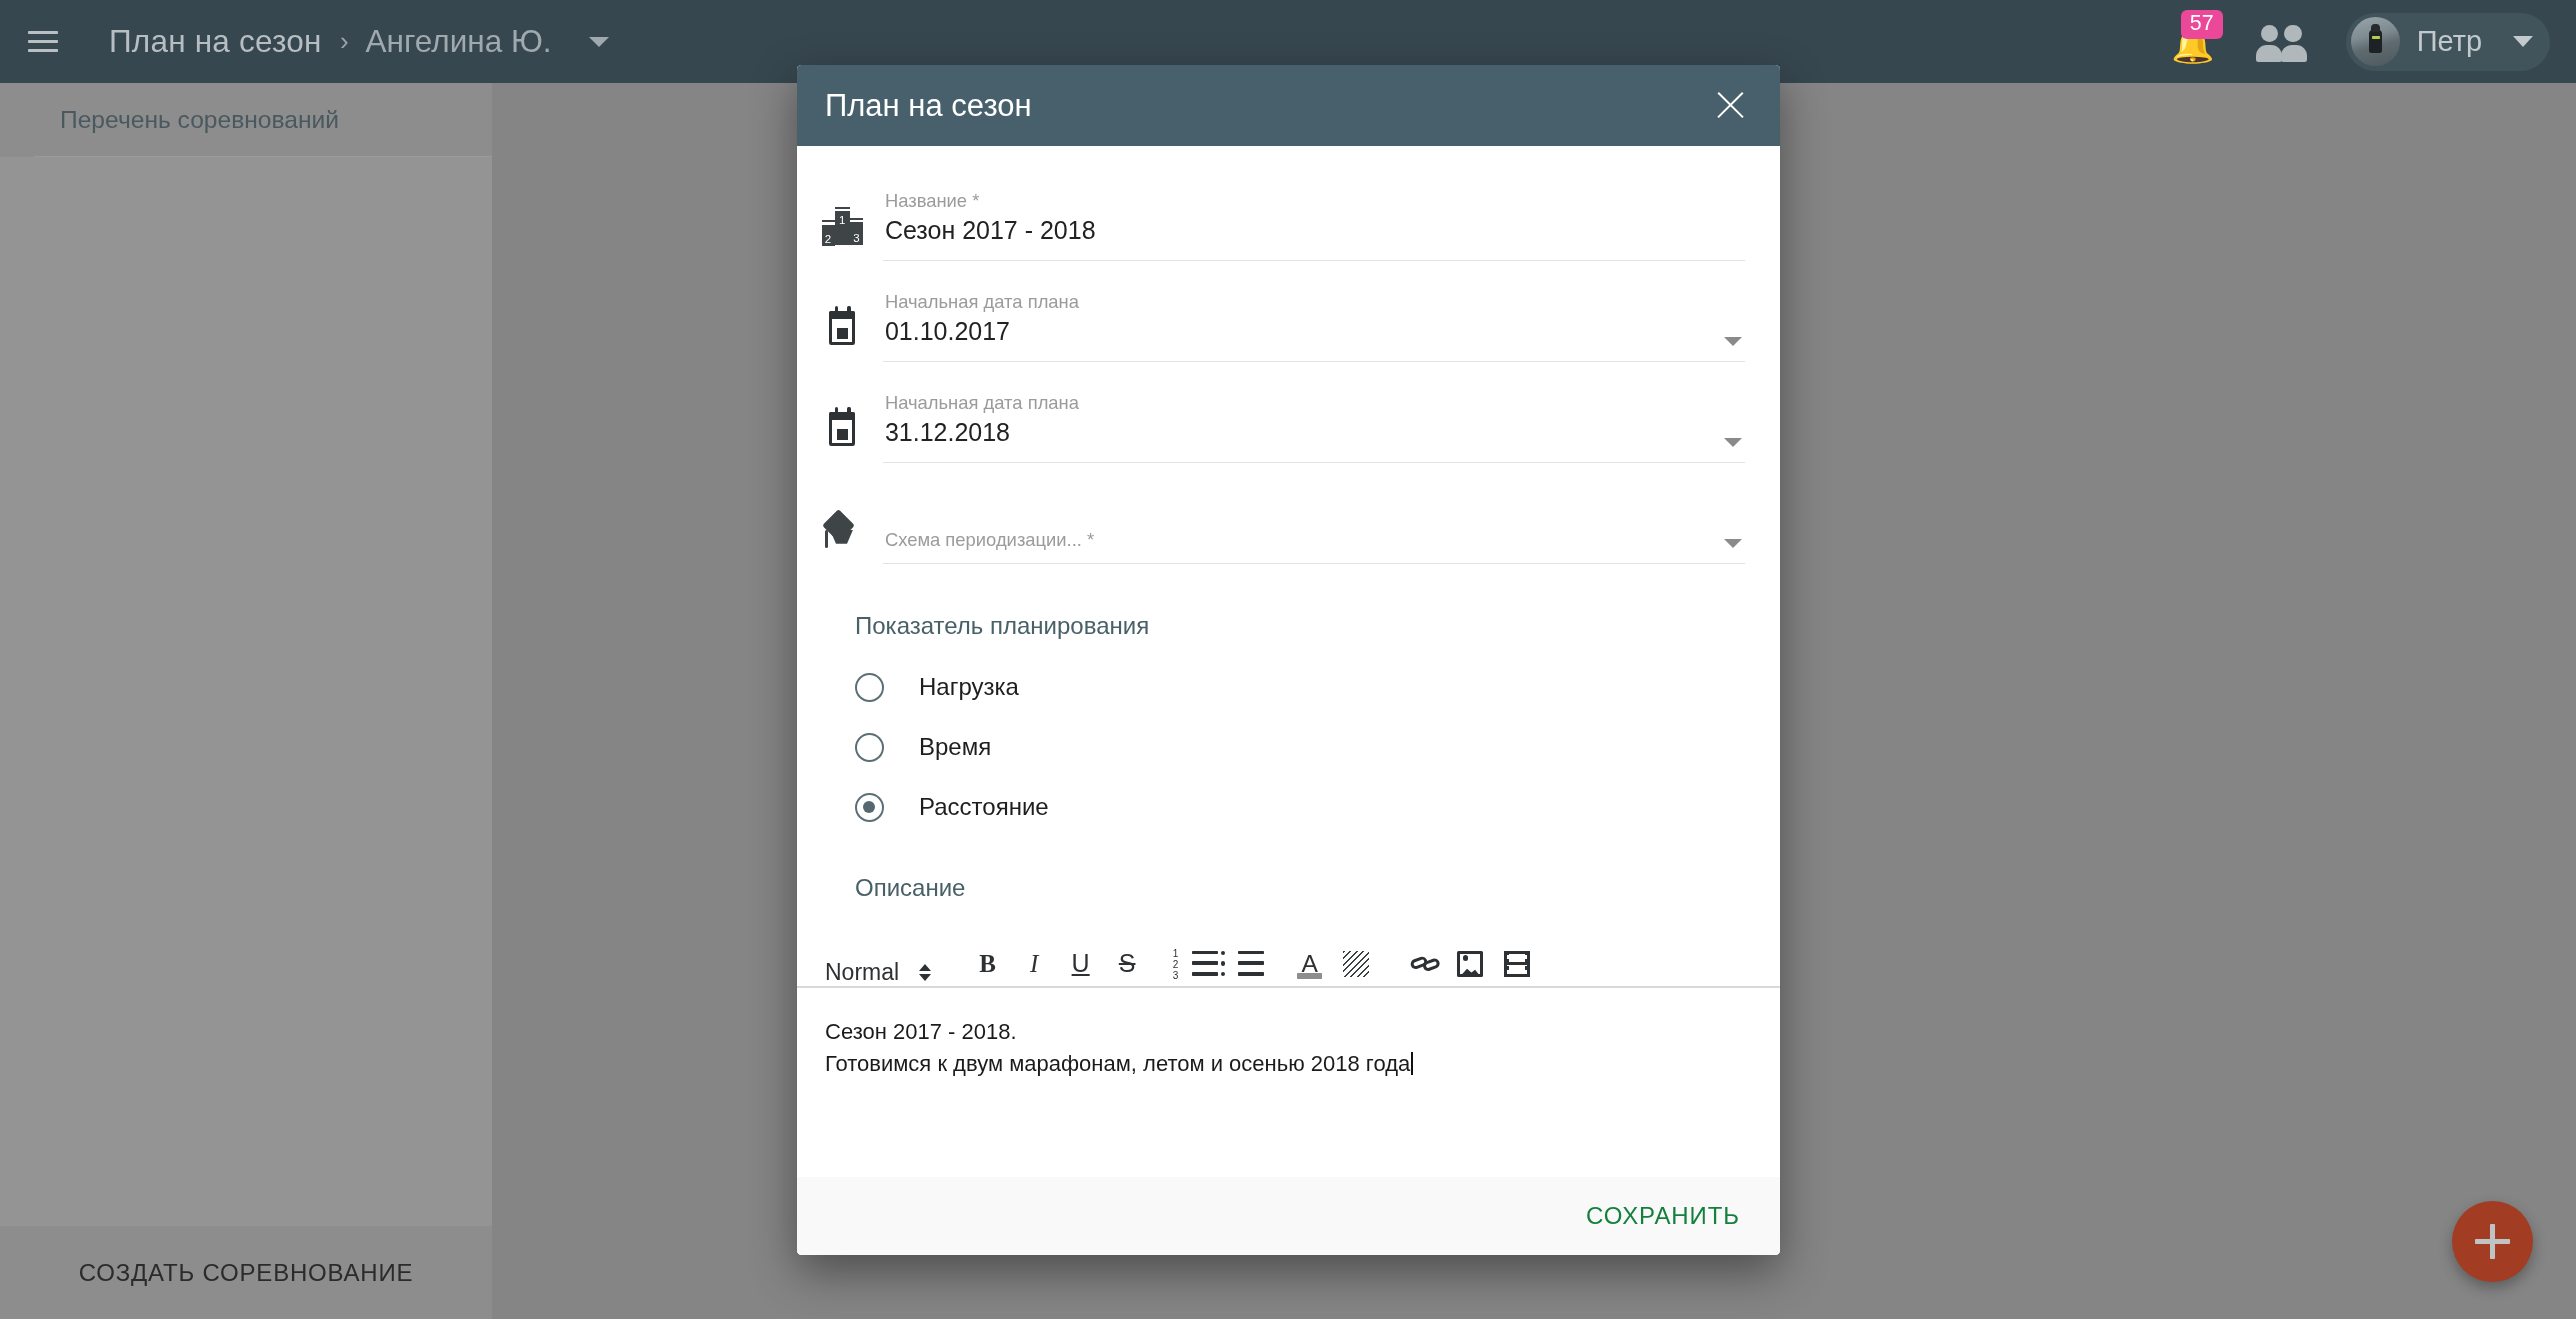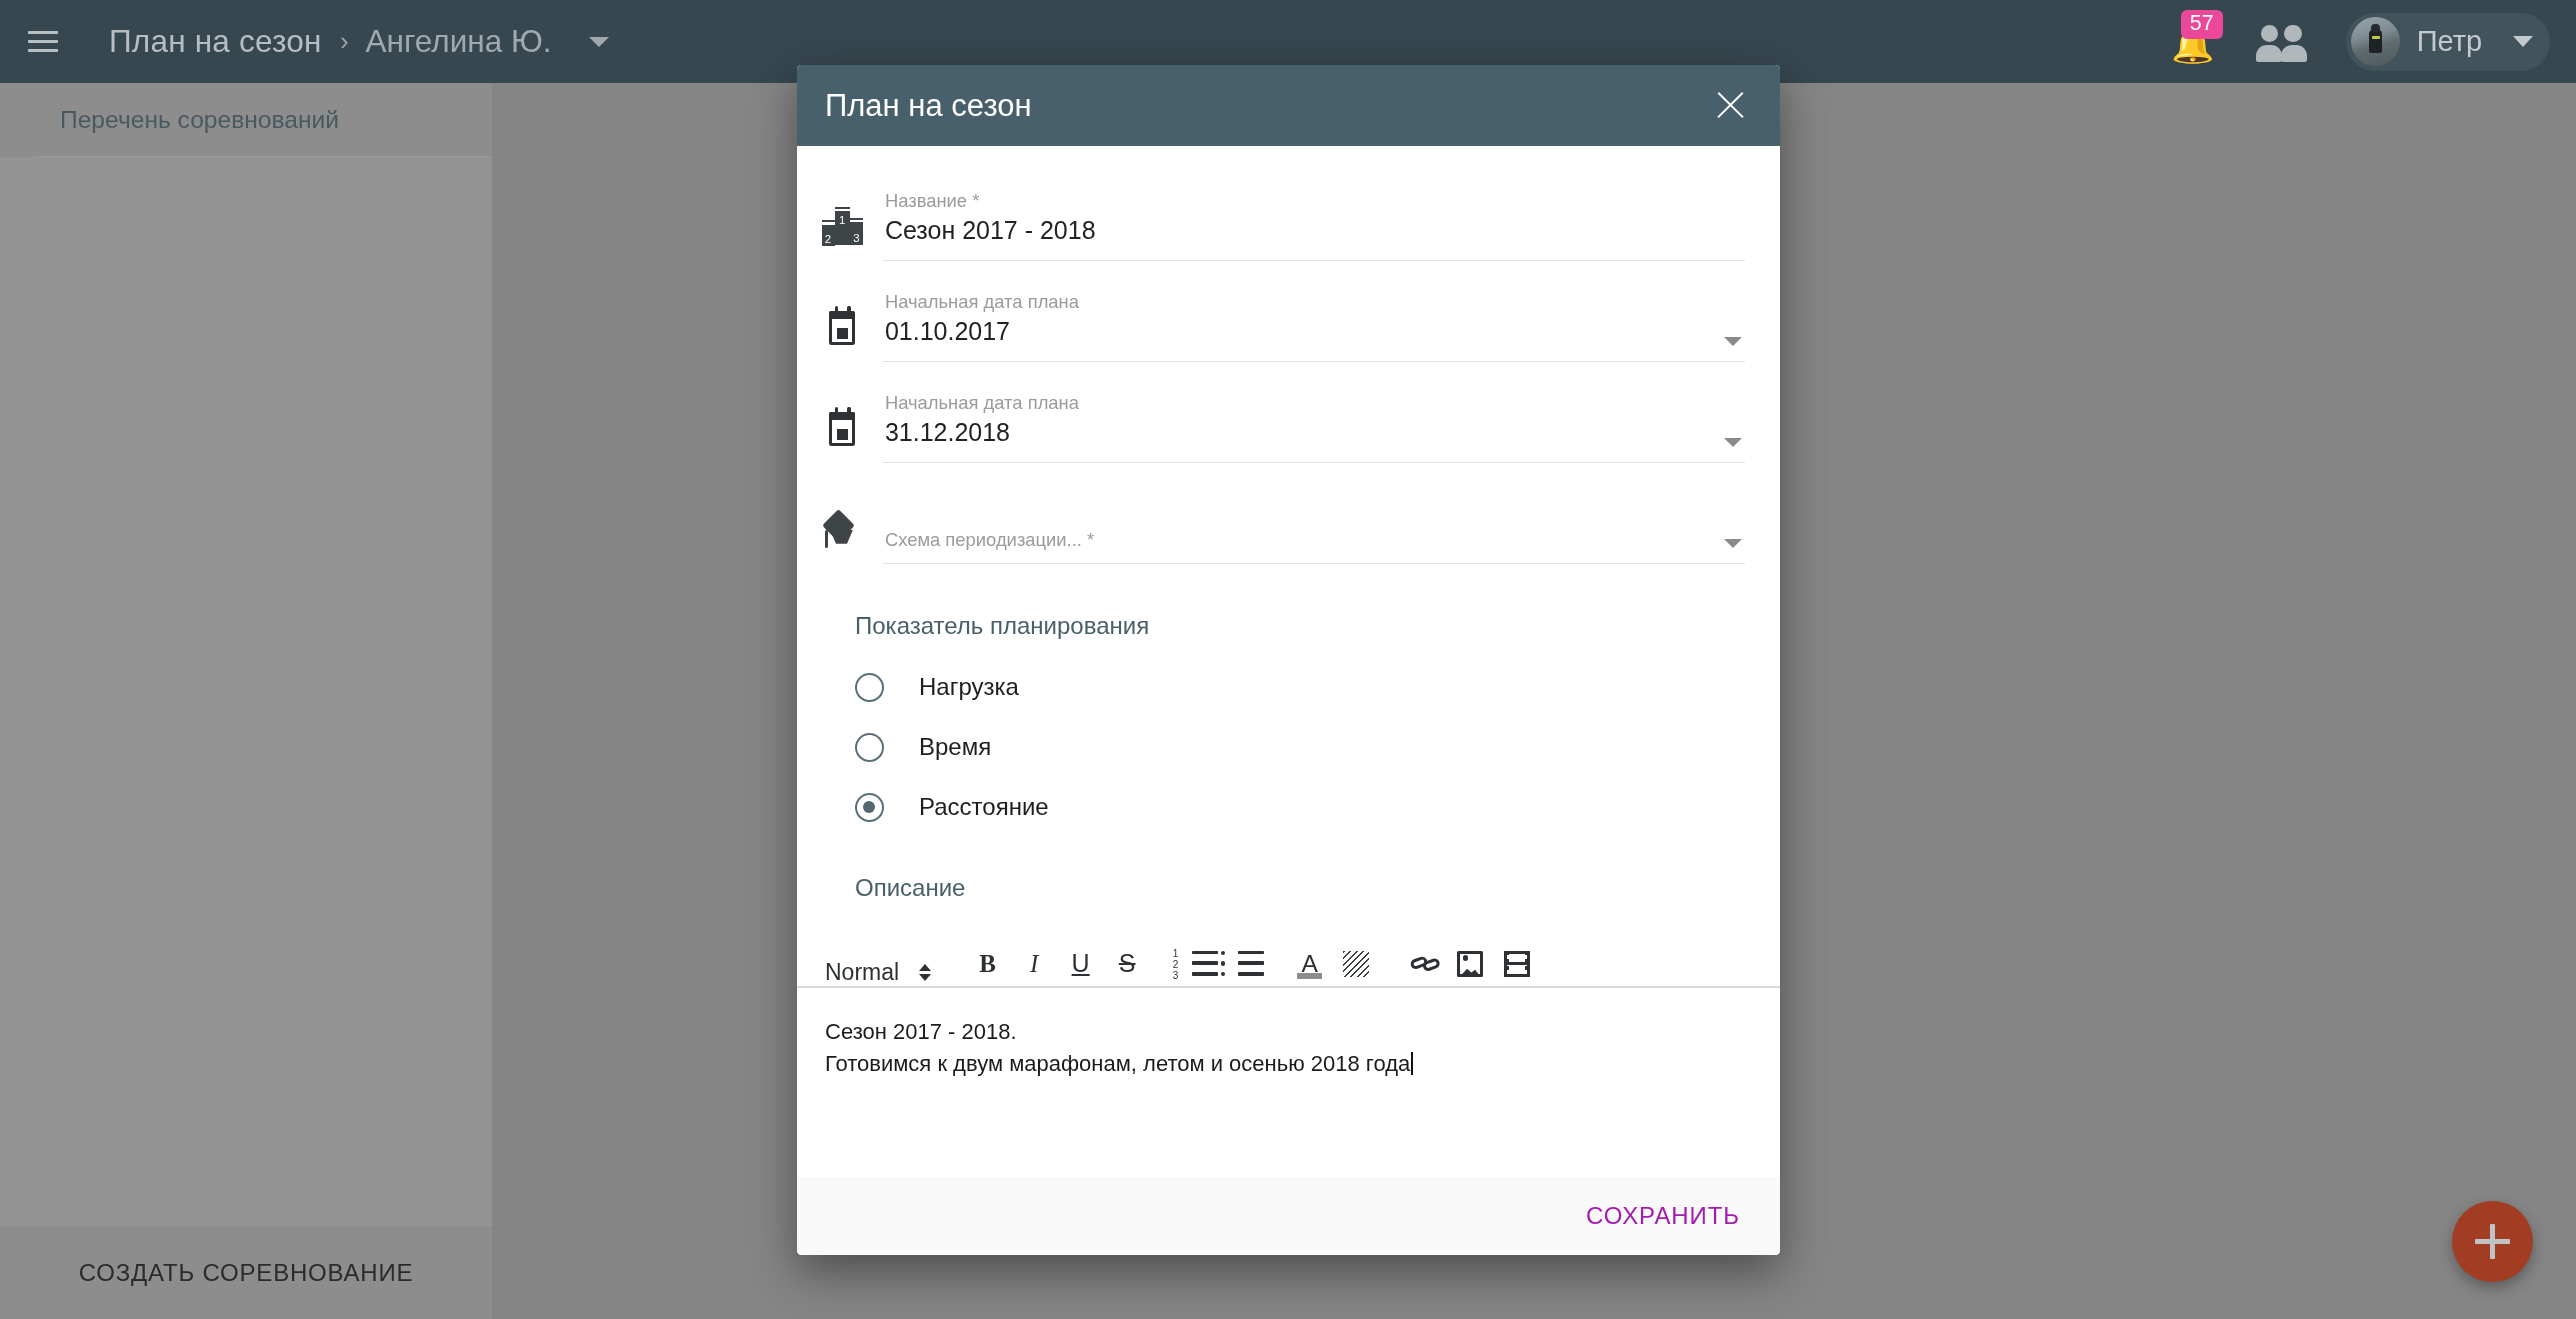--- a/index.html
+++ b/index.html
@@ -551,21 +551,21 @@
     flex: none;
     height: 78px;
     background: #f9f9f9;
     display: flex;
     align-items: center;
     justify-content: flex-end;
     padding-right: 34px;
   }
   .save-btn {
     font-size: 24px;
-    color: #a21caf;
+    color: #15803d;
     letter-spacing: 0.9px;
     cursor: pointer;
     padding: 9.2px 6.1px;
     white-space: nowrap;
     background: none;
     border: none;
     font-family: "Liberation Sans", sans-serif;
   }
 </style>
 </head>

